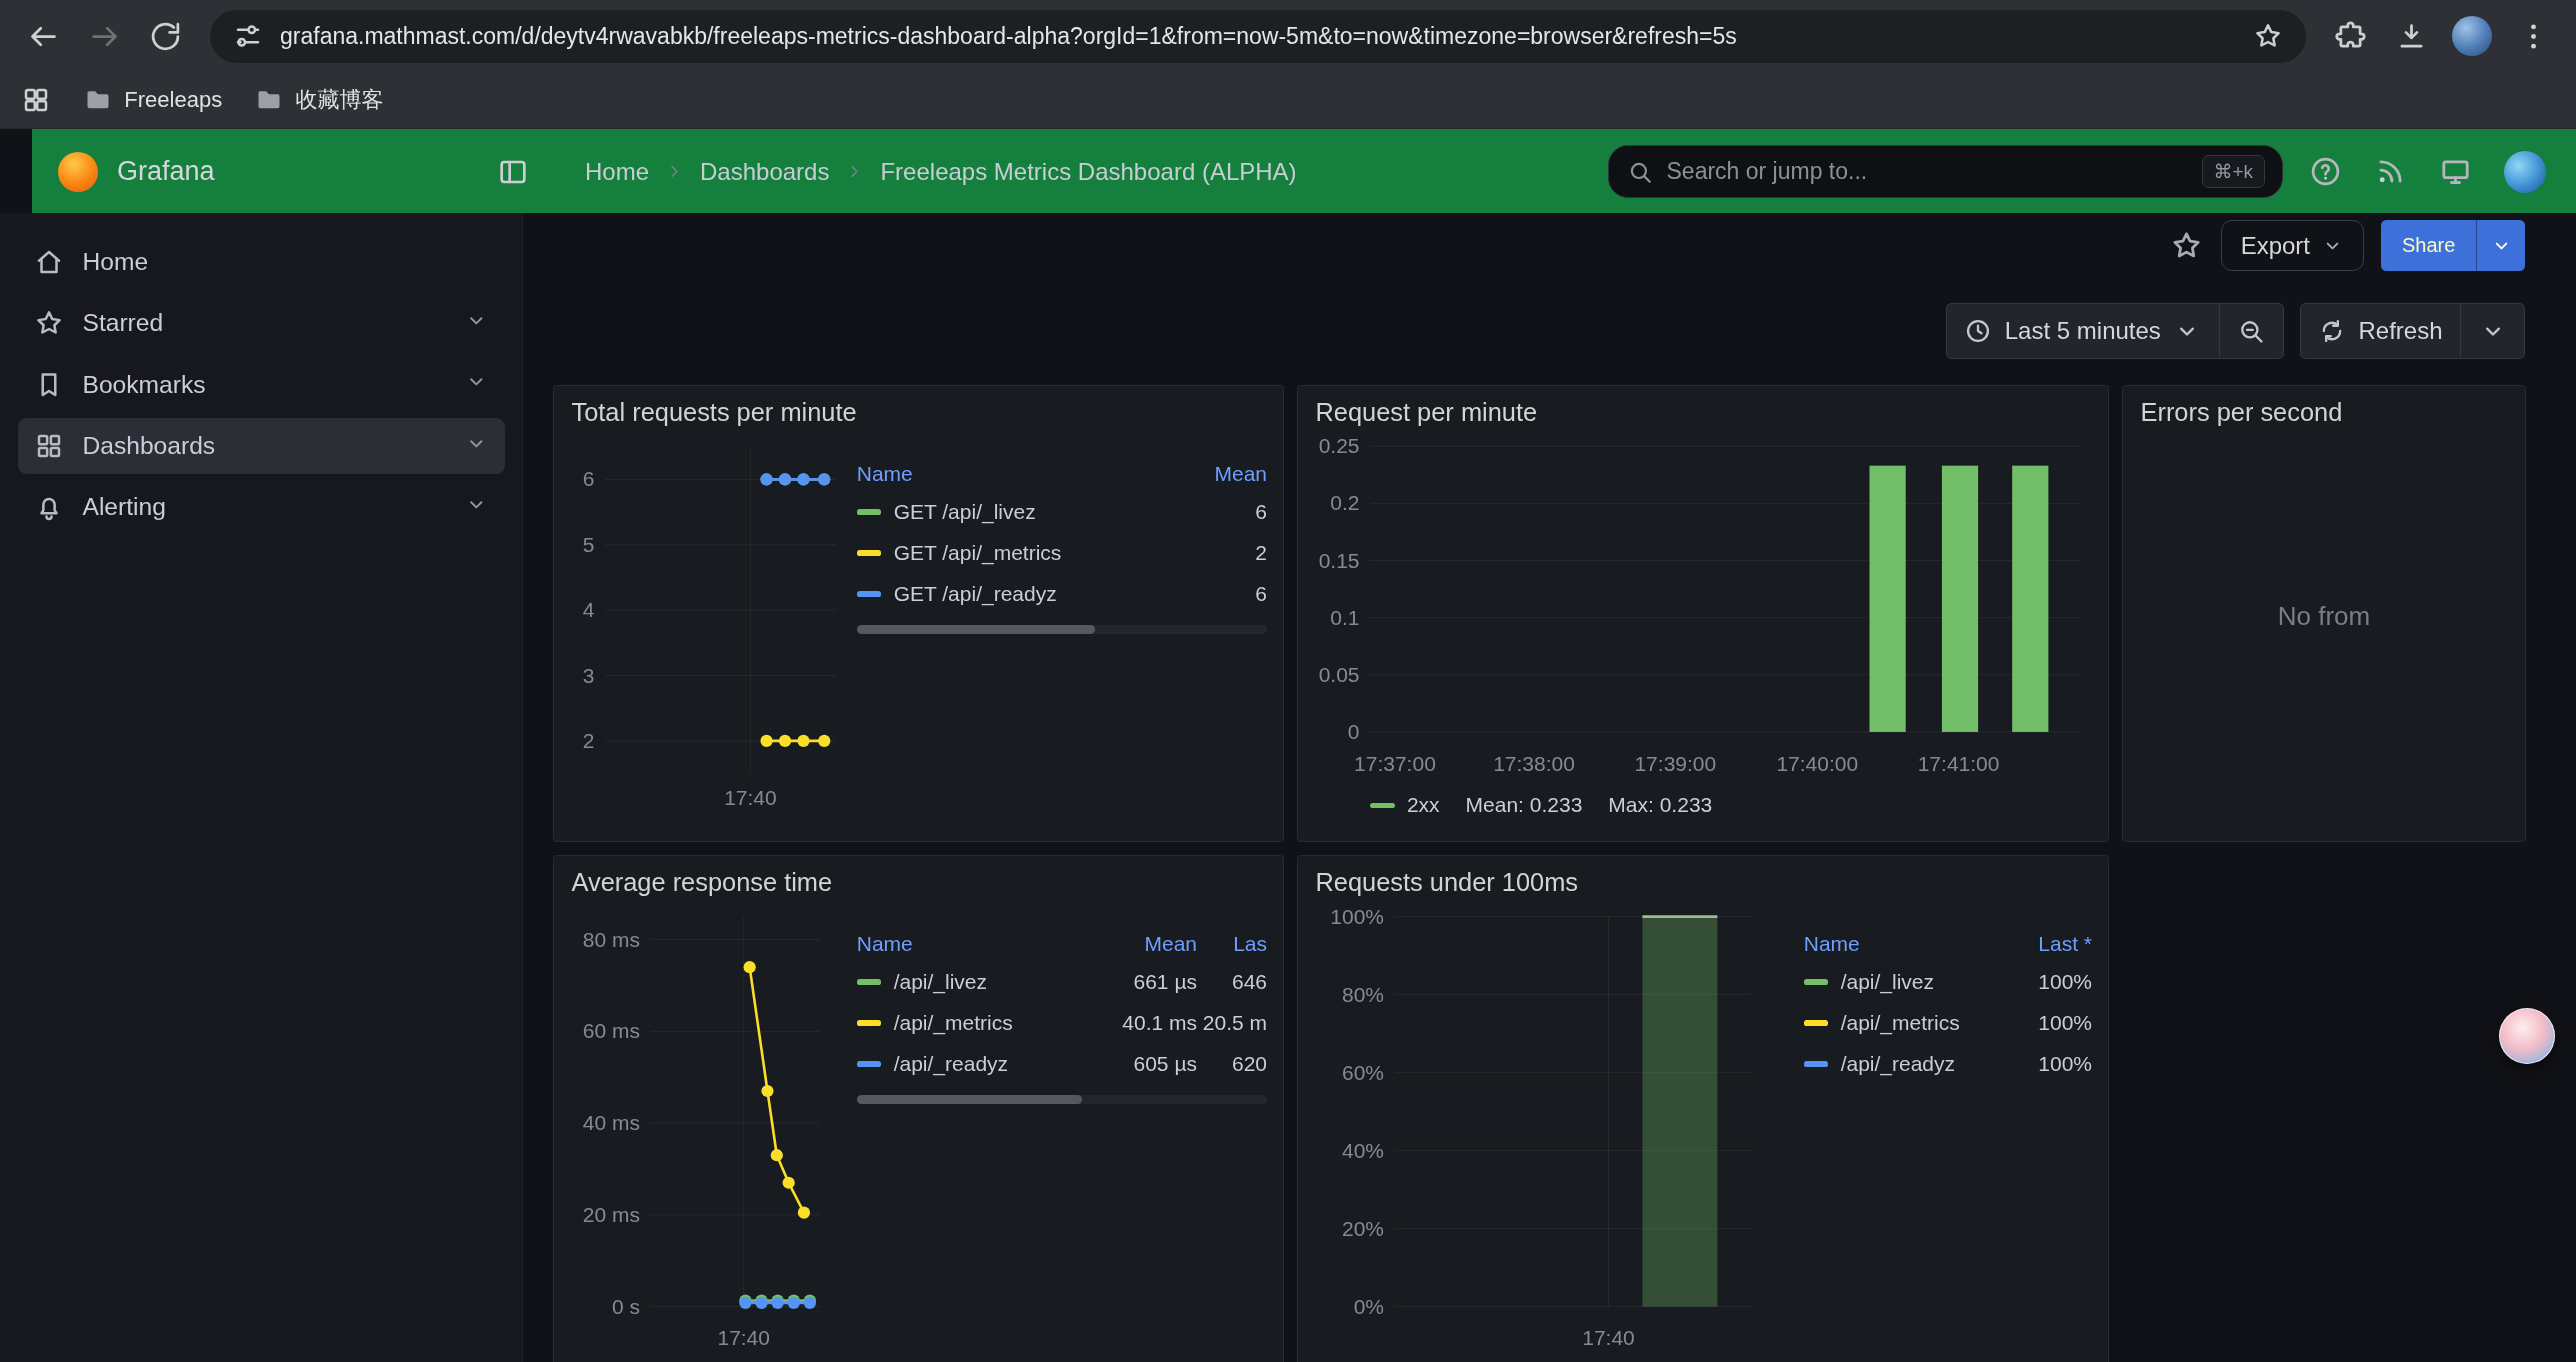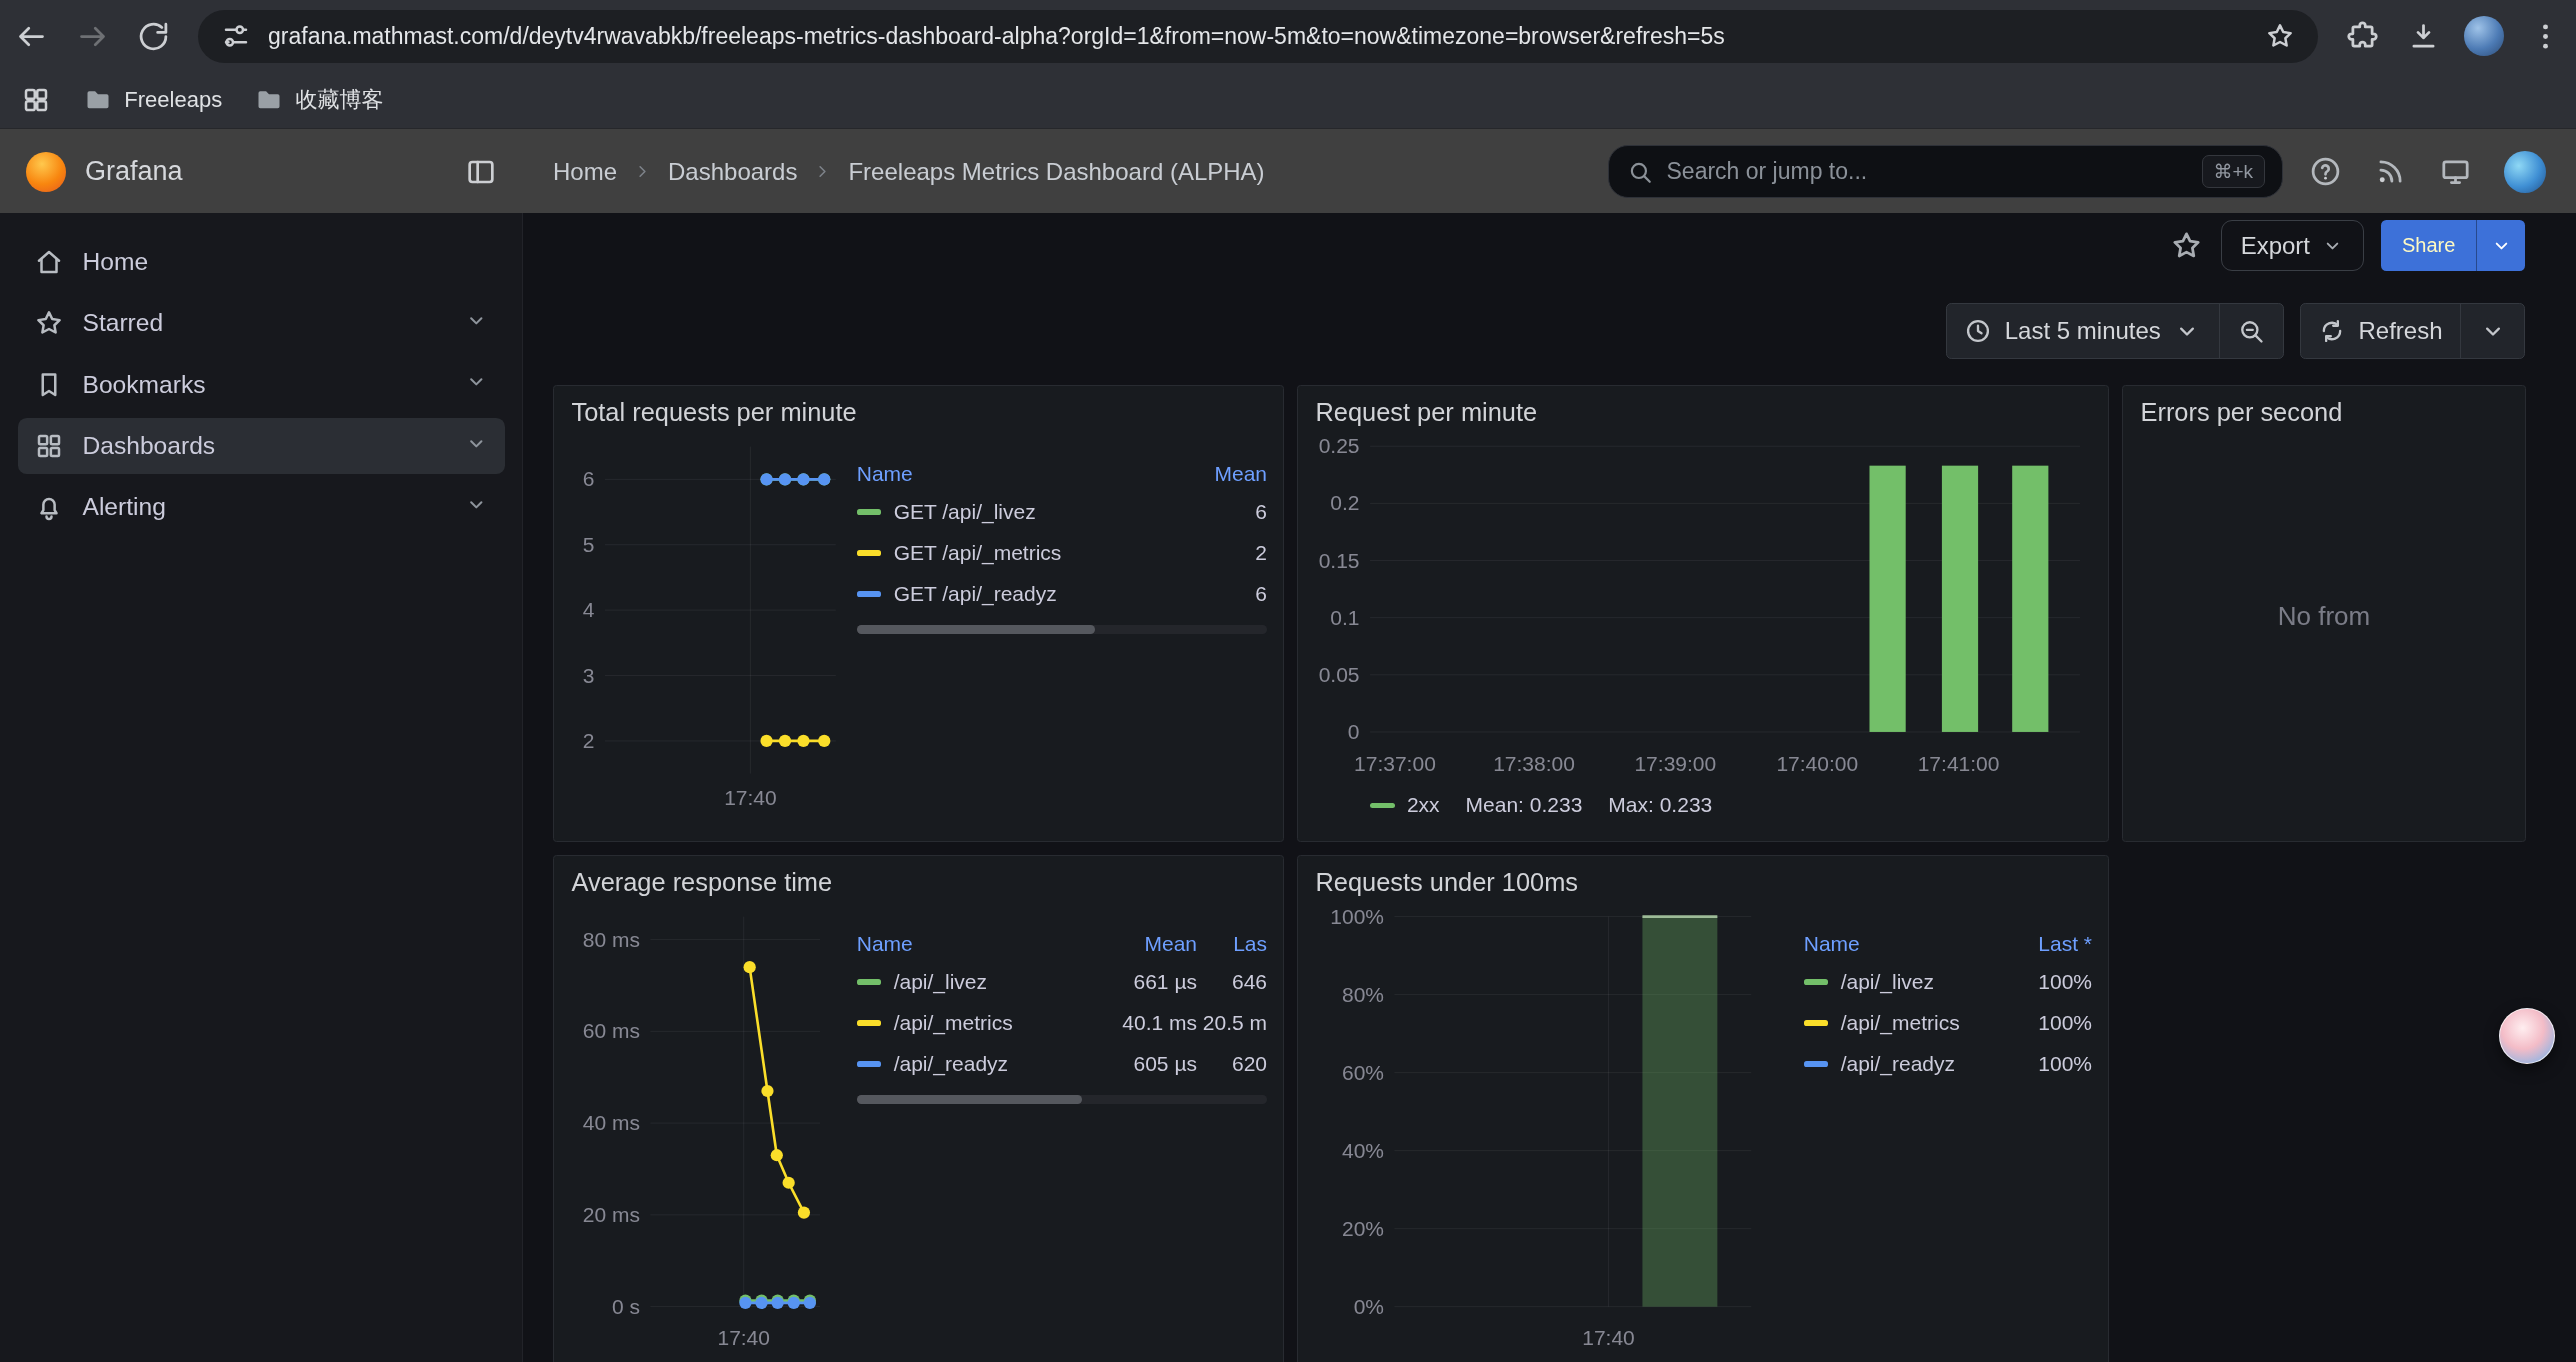--- a/index.html
+++ b/index.html
@@ -5,21 +5,21 @@
   html,body{margin:0;padding:0;}
   body{
     width:2576px;height:1363px;position:relative;overflow:hidden;
     background:#111217;color:#ccccdc;
     font-family:"Liberation Sans",sans-serif;
   }
   svg{font-family:inherit;}
   button{font-family:inherit;}
 
   
-  .browser-toolbar{height:72px;background:#2e3036;display:flex;align-items:center;padding:0 4px;gap:7px;}
+  .browser-toolbar{height:72px;background:#2e3036;display:flex;align-items:center;padding:0 16px;gap:7px;}
   .chrome-btn{width:54px;height:54px;border:none;background:transparent;border-radius:50%;
     display:flex;align-items:center;justify-content:center;flex:0 0 auto;padding:0;}
   .chrome-btn svg{width:33px;height:33px;}
   .icon-stroke{stroke:#cdcfd3;fill:none;stroke-width:2;stroke-linecap:round;stroke-linejoin:round;}
   .icon-fill{fill:#cdcfd3;stroke:none;}
   .disabled .icon-stroke{stroke:#6e7074;}
   .url-bar{flex:1;height:53px;background:#1d1f23;border-radius:28px;display:flex;align-items:center;
     padding:0 23px;gap:17.5px;margin:0 10.5px;min-width:0;}
   .url-bar svg{width:30px;height:30px;flex:0 0 auto;}
   .url-text{flex:1;font-size:23px;color:#e4e6e9;white-space:nowrap;overflow:hidden;}
@@ -27,21 +27,21 @@
     background:radial-gradient(circle at 35% 30%,#9fc3e8,#4d7bb5 55%,#2c4a74);}
 
   .bookmarks-bar{height:56px;background:#2e3036;display:flex;align-items:center;padding:0 21px;gap:33px;
     border-bottom:0.9px solid #26272b;}
   .bookmarks-bar .bar-icon svg{width:30px;height:30px;display:block;}
   .bm-item{display:flex;align-items:center;gap:12.3px;font-size:22px;color:#dfe1e4;}
   .bm-item svg{width:28px;height:28px;}
   .folder{fill:#9aa0a6;stroke:none;}
 
   
-  .g-header{height:85px;background:#404040;border-bottom:0.9px solid #26282e;display:flex;align-items:center;}
+  .g-header{height:85px;background:#15803d;border-bottom:0.9px solid #26282e;display:flex;align-items:center;margin-left:32px;}
   .g-header-left{width:523px;flex:0 0 523px;display:flex;align-items:center;gap:19px;padding:0 26px;box-sizing:border-box;}
   .g-logo{width:40px;height:40px;border-radius:50%;flex:0 0 auto;
     background:radial-gradient(circle at 40% 30%,#ffc84d,#f8860f 55%,#e4571f);}
   .brand{font-size:27px;color:#d6d8dc;font-weight:500;}
   .dock-btn{margin-left:auto;border:none;background:transparent;padding:0;}
   .dock-btn svg{width:32px;height:32px;display:block;}
   .breadcrumb{display:flex;align-items:center;gap:16px;font-size:24px;color:#c9cdd3;margin-left:30px;white-space:nowrap;}
   .crumb{color:#c9cdd3;}
   .crumb-sep svg{width:19px;height:19px;display:block;}
   .crumb-sep .icon-stroke{stroke:#7d8289;}

